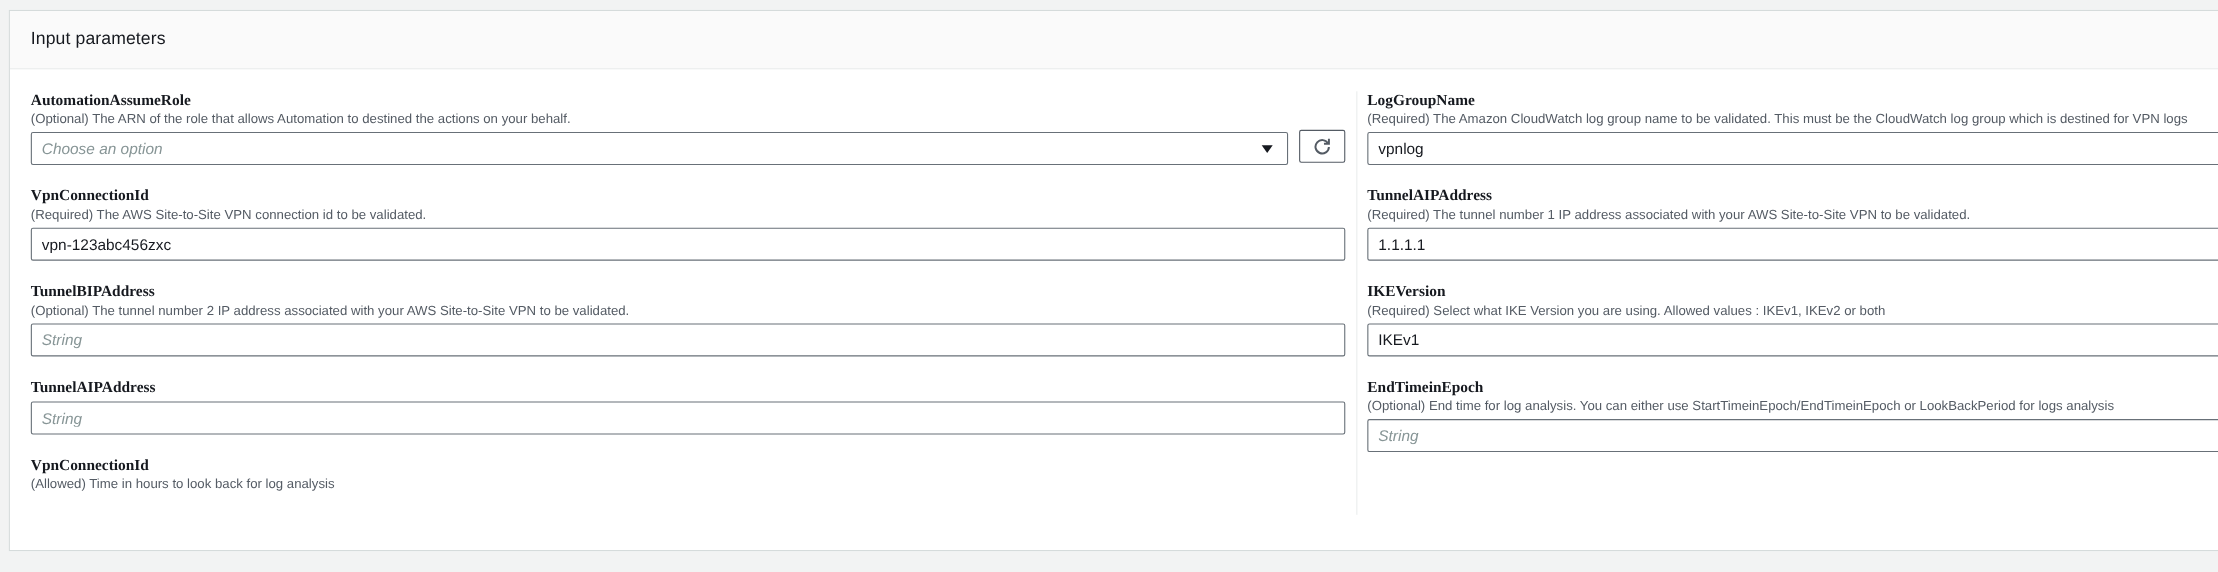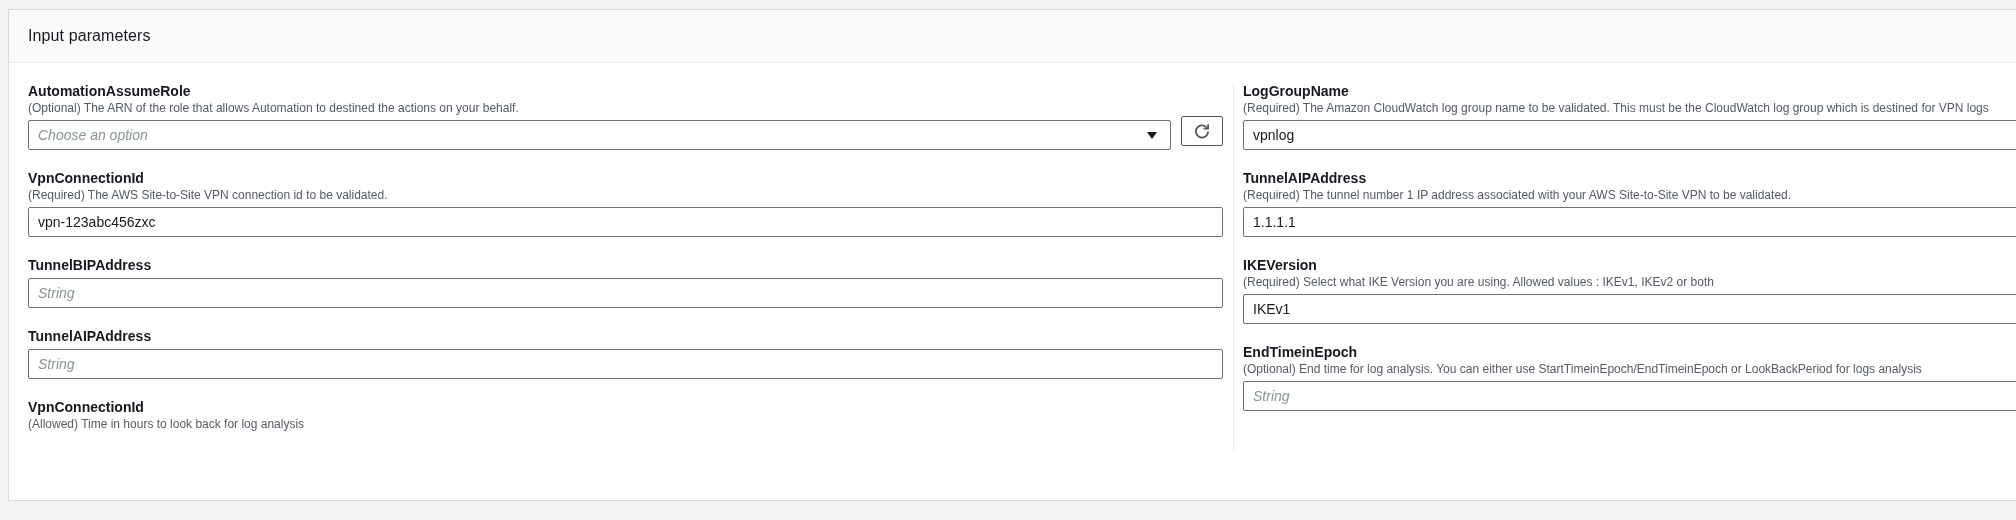--- a/index.html
+++ b/index.html
@@ -50,20 +50,21 @@
     padding-left: 9px;
   }
   .field {
     margin-bottom: 20px;
   }
   .field-label {
     font-size: 14px;
     line-height: 17px;
     font-weight: 700;
     color: #16191f;
+    font-family: Liberation Serif, serif;
   }
   .field-desc {
     margin-top: 1px;
     font-size: 12px;
     line-height: 15px;
     color: #545b64;
   }
   .text-input, .select {
     margin-top: 4px;
     width: 100%;
@@ -79,21 +80,21 @@
     display: block;
   }
   .text-input::placeholder {
     font-style: italic;
     color: #879596;
     opacity: 1;
   }
   .control-row {
     display: flex;
     gap: 10px;
-    align-items: flex-start;
+    align-items: center;
   }
   .control-row .select { flex: 1; }
   .select {
     display: flex;
     align-items: center;
     justify-content: space-between;
     cursor: pointer;
   }
   .select-placeholder {
     font-style: italic;
@@ -152,20 +153,21 @@
       </div>
 
       <div class="field">
         <div class="field-label">VpnConnectionId</div>
         <div class="field-desc">(Required) The AWS Site-to-Site VPN connection id to be validated.</div>
         <input class="text-input" type="text" value="vpn-123abc456zxc" style="">
       </div>
 
       <div class="field">
         <div class="field-label">TunnelBIPAddress</div>
+        <div class="field-desc">(Optional) The tunnel number 2 IP address associated with your AWS Site-to-Site VPN to be validated.</div>
         <input class="text-input" type="text" placeholder="String" style="">
       </div>
 
       <div class="field">
         <div class="field-label">TunnelAIPAddress</div>
         <input class="text-input" type="text" placeholder="String" style="">
       </div>
 
       <div class="field">
         <div class="field-label">VpnConnectionId</div>

